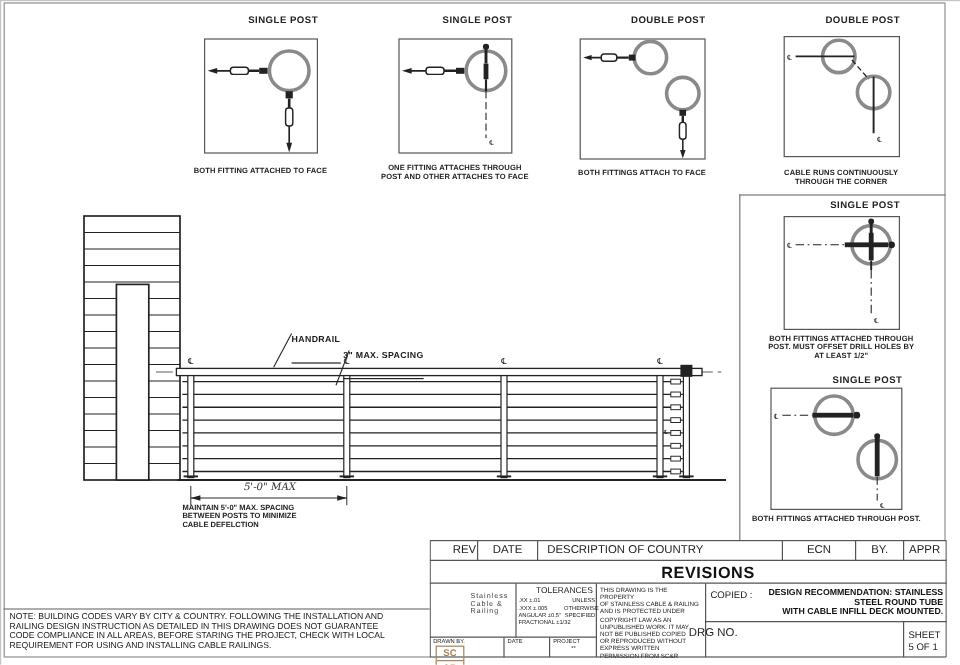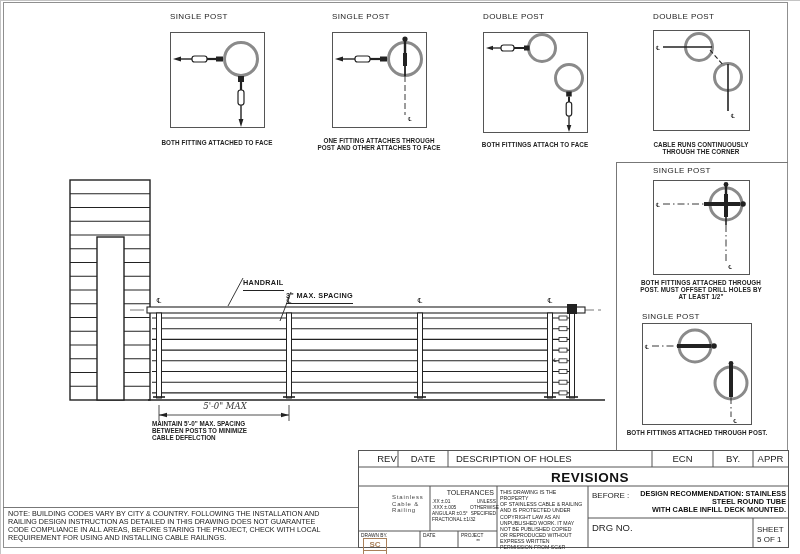--- a/index.html
+++ b/index.html
@@ -6,24 +6,24 @@
   html,body { width:800px; height:554px; background:#fff; }
   body { font-family:"Liberation Sans", sans-serif; color:#1a1a1a; position:relative; overflow:hidden; }
   .abs { position:absolute; }
   .pre { white-space:pre-line; }
   .tc { text-align:center; }
   .sheet-border { left:3px; top:2px; width:785px; height:546px; border:1px solid #8f8f8f; }
   .edge-t { left:0; top:0; width:800px; height:1px; background:#c4c4c4; }
   .edge-l { left:0; top:0; width:1px; height:554px; background:#c4c4c4; }
   .zone-v { left:616px; top:162px; width:1px; height:288px; background:#777; }
   .zone-h { left:616px; top:162px; width:172px; height:1px; background:#777; }
-  .detail-title { font-size:8px; font-weight:normal; letter-spacing:.4px; text-align:left; white-space:nowrap; color:#222; }
+  .detail-title { font-size:8px; font-weight:bold; letter-spacing:.4px; text-align:right; white-space:nowrap; color:#222; }
   .detail-box { border:1px solid #555; background:#fff; }
   .detail-caption { font-size:6.3px; font-weight:bold; letter-spacing:.1px; line-height:7.2px; text-align:center; white-space:pre-line; color:#222; }
-  .lbl-underline { font-size:7.3px; font-weight:bold; letter-spacing:.3px; border-bottom:1px solid #222; padding-bottom:3px; display:inline-block;margin-top:12px; }
+  .lbl-underline { font-size:7.3px; font-weight:bold; letter-spacing:.3px; border-bottom:1px solid #222; padding-bottom:15px; display:inline-block;margin-top:12px; }
   .dim-text { font-family:"DejaVu Serif", serif; font-style:italic; font-size:8.5px; color:#333; }
   .maintain { font-size:6.3px; font-weight:bold; line-height:7.2px; color:#222; }
   .footer-note { font-size:7.2px; font-weight:normal; line-height:7.9px; color:#1a1a1a; }
   .note-topline { left:3px; top:507px; width:355px; height:1px; background:#777; }
   .tb-label { font-size:9.5px; color:#222; line-height:15px; }
   .revisions { font-size:13.5px; font-weight:bold; letter-spacing:.5px; color:#111; }
   .logo-box { width:24px; height:26px; border:1.5px solid #a9805a; color:#a9805a; font-weight:bold; font-size:8px; line-height:11px; text-align:center; }
   .logo-box .row1 { border-bottom:1.5px solid #a9805a; }
   .company { font-size:6px; letter-spacing:.8px; line-height:6.6px; color:#444; white-space:pre-line; }
   .tol-head { font-size:7px; color:#222; }
@@ -246,21 +246,21 @@
   <line x1="230" y1="36" x2="230" y2="98" stroke="#555"></line>
   <line x1="0" y1="81" x2="139" y2="81" stroke="#555"></line>
   <line x1="62" y1="81" x2="62" y2="98" stroke="#555"></line>
   <line x1="100" y1="81" x2="100" y2="98" stroke="#555"></line>
   <line x1="230" y1="68" x2="431" y2="68" stroke="#555"></line>
   <line x1="395" y1="68" x2="395" y2="98" stroke="#555"></line>
 </svg>
 
 <div class="abs tb-label tc" style="left:358px;top:451px;width:58px;">REV</div>
 <div class="abs tb-label tc" style="left:398px;top:451px;width:50px;">DATE</div>
-<div class="abs tb-label" style="left:456px;top:451px;width:195px;">DESCRIPTION OF HOLES</div>
+<div class="abs tb-label" style="left:456px;top:451px;width:195px;">DESCRIPTION OF COUNTRY</div>
 <div class="abs tb-label tc" style="left:652px;top:451px;width:61px;">ECN</div>
 <div class="abs tb-label tc" style="left:713px;top:451px;width:40px;">BY.</div>
 <div class="abs tb-label tc" style="left:753px;top:451px;width:35px;text-align:center;">APPR</div>
 <div class="abs revisions tc" style="left:358px;top:470px;width:430px;padding-left:34px;">REVISIONS</div>
 
 <div class="abs logo-box" style="left:363px;top:491px;margin-top:47px;">
   <div class="row1">SC</div>
   <div>&amp;R</div>
 </div>
 <div class="abs company" style="left:392px;top:494px;">Stainless
@@ -284,19 +284,19 @@
 NOT BE PUBLISHED COPIED
 OR REPRODUCED WITHOUT
 EXPRESS WRITTEN
 PERMISSION FROM SC&amp;R</div>
 
 <div class="abs small-lbl" style="left:361px;top:533px;">DRAWN BY.</div>
 <div class="abs small-lbl" style="left:423px;top:533px;">DATE</div>
 <div class="abs small-lbl" style="left:461px;top:533px;">PROJECT</div>
 <div class="abs small-lbl tc" style="left:458px;top:539px;width:40px;">**</div>
 
-<div class="abs title-label" style="left:592px;top:491px;">BEFORE :</div>
+<div class="abs title-label" style="left:592px;top:491px;">COPIED :</div>
 <div class="abs tb-title" style="left:618px;top:490px;width:168px;">DESIGN RECOMMENDATION: STAINLESS
 STEEL ROUND TUBE
 WITH CABLE INFILL DECK MOUNTED.</div>
-<div class="abs drg" style="left:592px;top:522px;">DRG NO.</div>
+<div class="abs drg" style="left:574px;top:522px;">DRG NO.</div>
 <div class="abs sheetno" style="left:757px;top:525px;">SHEET
 5 OF 1</div>
 
 </body></html>

